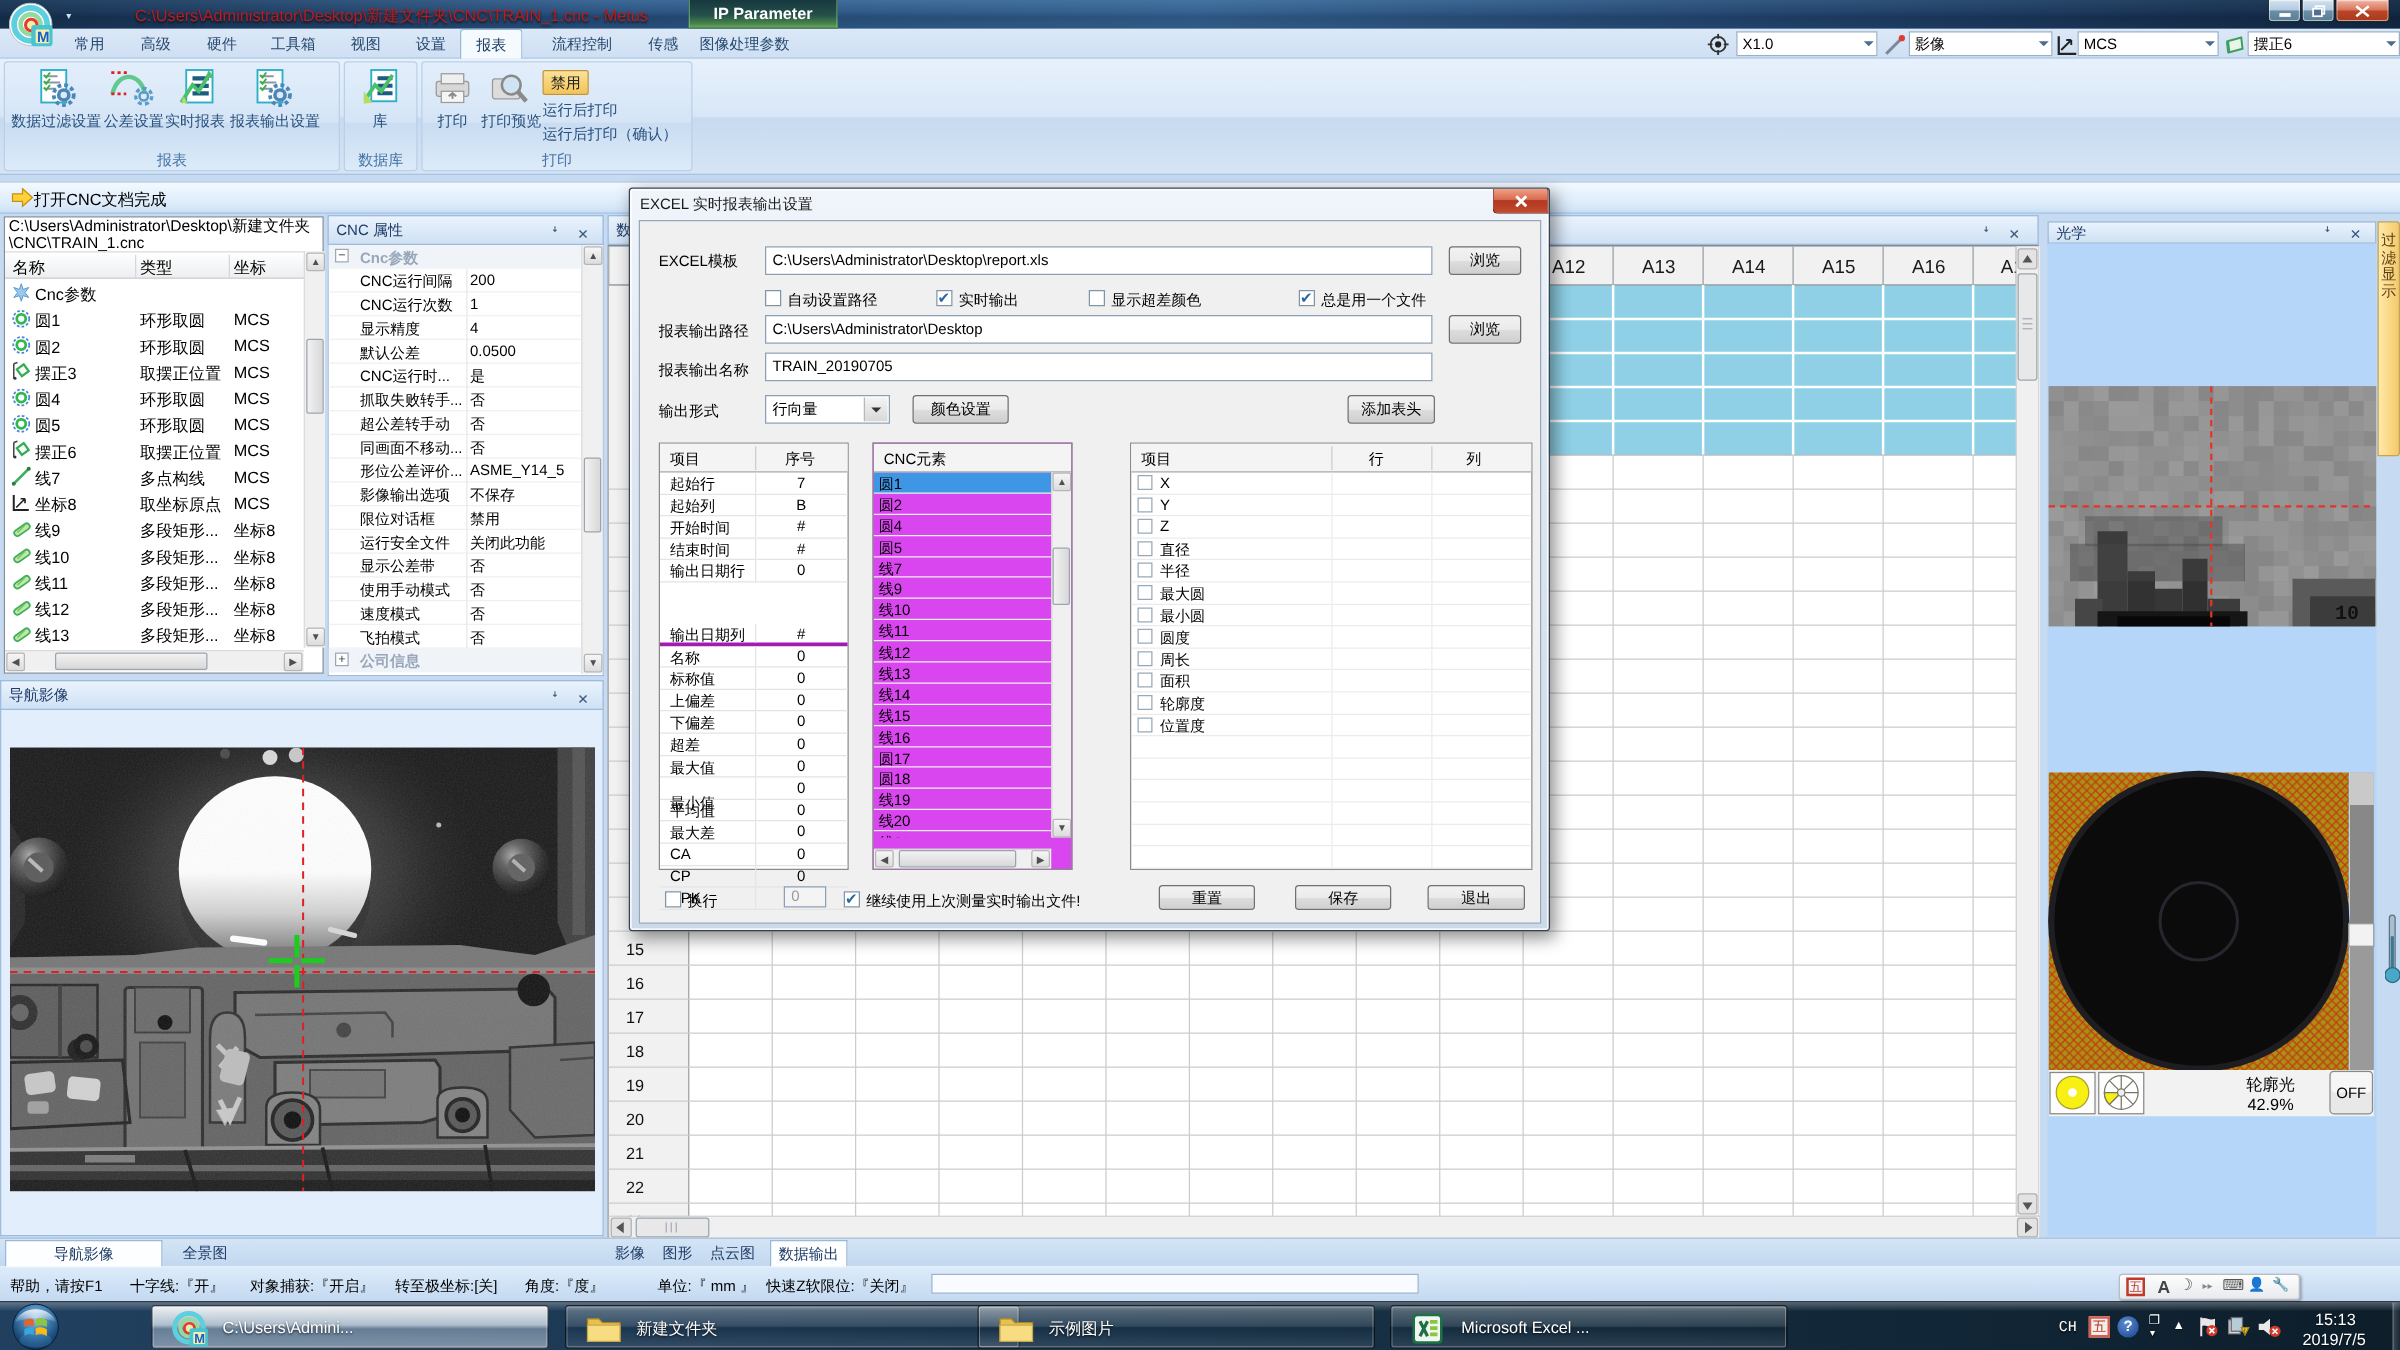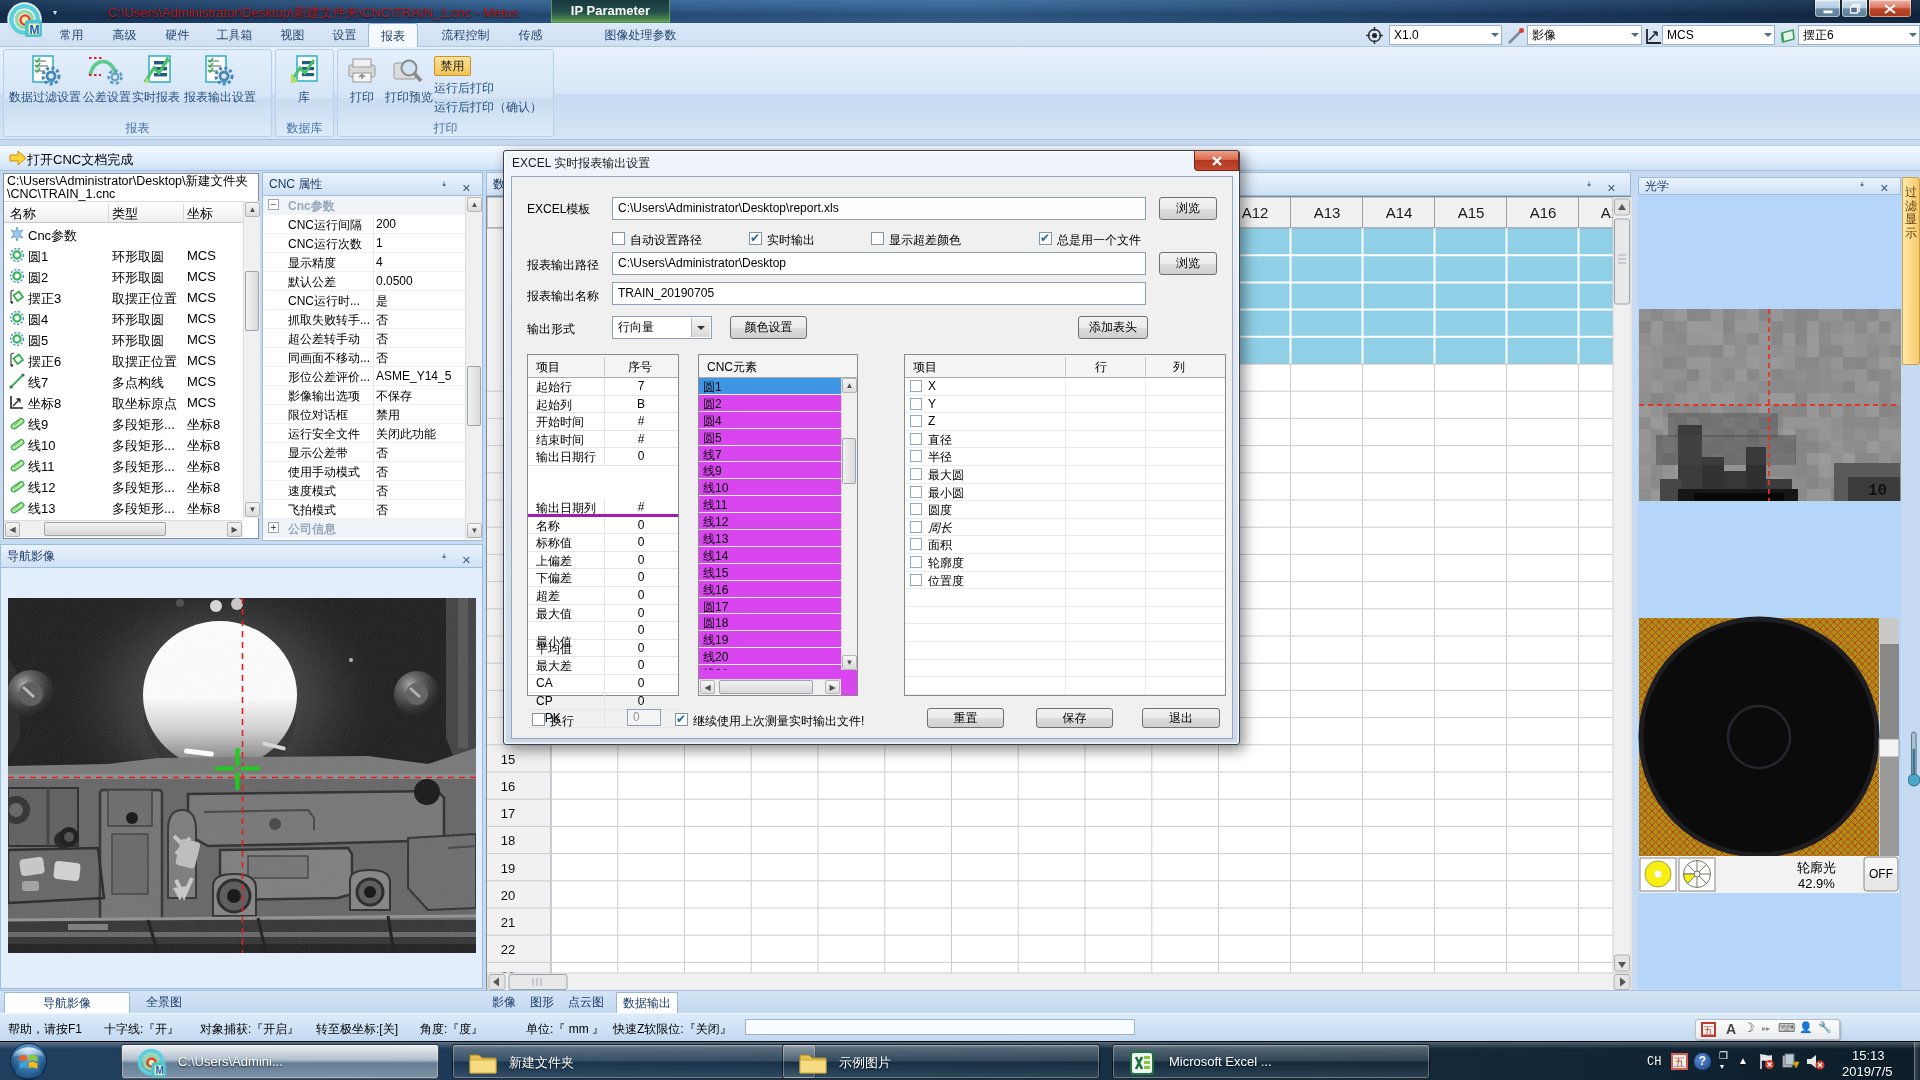--- a/index.html
+++ b/index.html
@@ -113,21 +113,21 @@
   <div class="abs" id="menurow"></div>
   <div class="rtab" style="left:59px; width:25px;">常用</div>
   <div class="rtab" style="left:112px; width:25px;">高级</div>
   <div class="rtab" style="left:165px; width:25px;">硬件</div>
   <div class="rtab" style="left:216px; width:37px;">工具箱</div>
   <div class="rtab" style="left:280px; width:25px;">视图</div>
   <div class="rtab" style="left:332px; width:25px;">设置</div>
   <div class="rtab sel" style="left:368px; width:50px;">报表</div>
   <div class="rtab" style="left:441px; width:49px;">流程控制</div>
   <div class="rtab" style="left:518px; width:25px;">传感</div>
-  <div class="rtab" style="left:604px; width:73px;">图像处理参数</div>
+  <div class="rtab" style="left:559px; width:73px;">图像处理参数</div>
 
   <svg class="abs" style="left:1366px; top:27px; z-index:5;" width="17" height="17" viewBox="0 0 17 17">
       <circle cx="8.5" cy="8.5" r="6" fill="none" stroke="#333" stroke-width="1.5"></circle>
       <circle cx="8.5" cy="8.5" r="2.5" fill="#222"></circle>
       <path d="M8.5 0 V4 M8.5 13 V17 M0 8.5 H4 M13 8.5 H17" stroke="#333" stroke-width="1.5"></path>
     </svg>
   <div class="combo" style="left:1389px; width:113px;">X1.0<span class="arr"></span></div>
   <svg class="abs" style="left:1507px; top:27px; z-index:5;" width="18" height="18" viewBox="0 0 18 18">
       <path d="M2 16 L13 5" stroke="#7a8a99" stroke-width="2.5"></path>
       <circle cx="14.5" cy="3.5" r="2.5" fill="#e03c2f"></circle>
@@ -1378,21 +1378,21 @@
             <span style="position:absolute; left:23px; top:1px;">最小圆</span>
             <i style="position:absolute; left:160px; top:0; width:1px; height:100%; background:#ebebeb;"></i>
             <i style="position:absolute; left:240px; top:0; width:1px; height:100%; background:#ebebeb;"></i>
           </div>
 <div style="position:relative; height:17.6px; border-bottom:1px solid #ebebeb;">
             <span style="position:absolute; left:5px; top:2px; width:12px; height:12px; background:#fff; border:1px solid #98a8b8;"></span>
             <span style="position:absolute; left:23px; top:1px;">圆度</span>
             <i style="position:absolute; left:160px; top:0; width:1px; height:100%; background:#ebebeb;"></i>
             <i style="position:absolute; left:240px; top:0; width:1px; height:100%; background:#ebebeb;"></i>
           </div>
-<div style="position:relative; height:17.6px; border-bottom:1px solid #ebebeb;font-style:italic;">
+<div style="position:relative; height:17.6px; border-bottom:1px solid #ebebeb;">
             <span style="position:absolute; left:5px; top:2px; width:12px; height:12px; background:#fff; border:1px solid #98a8b8;"></span>
             <span style="position:absolute; left:23px; top:1px;">周长</span>
             <i style="position:absolute; left:160px; top:0; width:1px; height:100%; background:#ebebeb;"></i>
             <i style="position:absolute; left:240px; top:0; width:1px; height:100%; background:#ebebeb;"></i>
           </div>
 <div style="position:relative; height:17.6px; border-bottom:1px solid #ebebeb;">
             <span style="position:absolute; left:5px; top:2px; width:12px; height:12px; background:#fff; border:1px solid #98a8b8;"></span>
             <span style="position:absolute; left:23px; top:1px;">面积</span>
             <i style="position:absolute; left:160px; top:0; width:1px; height:100%; background:#ebebeb;"></i>
             <i style="position:absolute; left:240px; top:0; width:1px; height:100%; background:#ebebeb;"></i>

